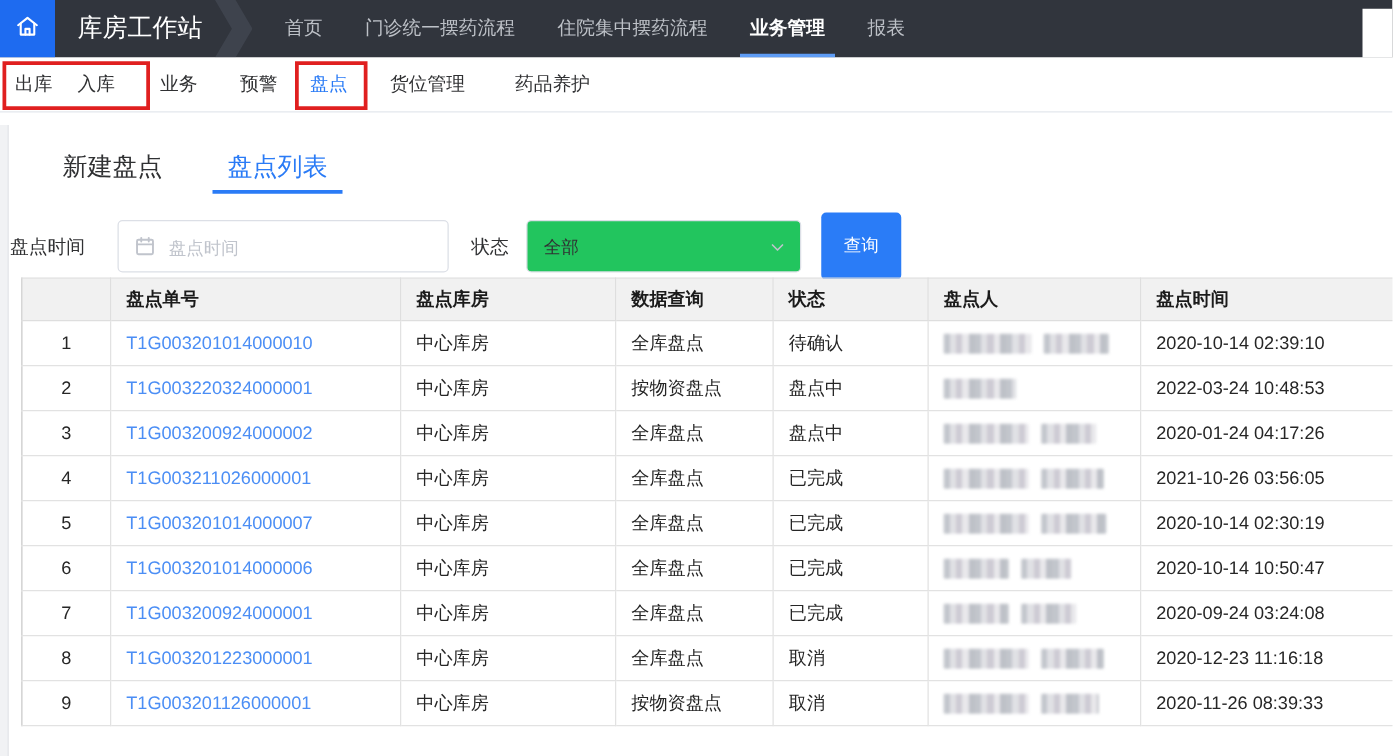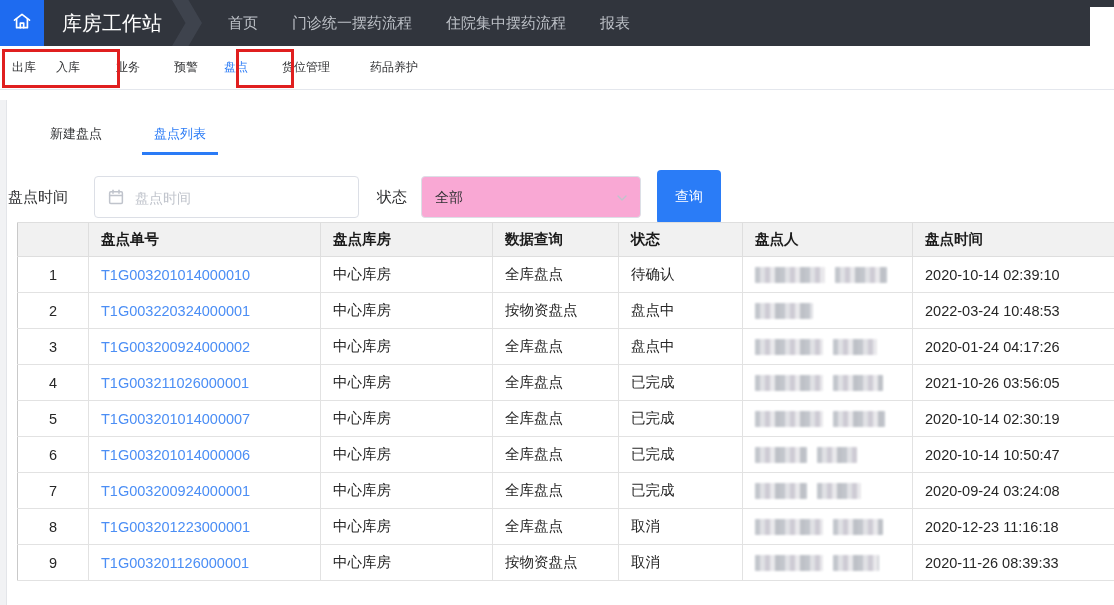--- a/index.html
+++ b/index.html
@@ -15,42 +15,42 @@
   .crumb-arrow{width:30px;height:46px;background:#3e434d;flex:0 0 auto;
     clip-path:polygon(0 0,55% 0,100% 50%,55% 100%,0 100%,45% 50%);}
   .nav-items{display:flex;margin-left:26px;}
   .nav-item{color:#bdc1c7;font-size:15px;line-height:46px;position:relative;margin-right:34px;white-space:nowrap;cursor:pointer;}
   .nav-item.active{color:#ffffff;font-weight:bold;}
   .nav-item.active::after{content:"";position:absolute;left:-8px;right:-8px;bottom:0;height:3px;background:#5e9cf5;}
   .white-box{position:absolute;right:0;top:7px;width:24px;height:39px;background:#ffffff;}
   
   .subnav{position:absolute;top:46px;left:0;width:1114px;height:44px;background:#fff;border-bottom:1px solid #e4e7ed;
     display:flex;align-items:center;padding-left:12px;box-sizing:border-box;}
-  .subnav-item{font-size:12px;color:#303133;white-space:nowrap;cursor:pointer;}
+  .subnav-item{font-size:15px;color:#303133;white-space:nowrap;cursor:pointer;}
   .subnav-item.active{color:#2a7bf6;}
   .ml20{margin-left:20px;} .ml26{margin-left:26px;} .ml34{margin-left:34px;} .ml36{margin-left:36px;} .ml40{margin-left:40px;}
   .red-box{position:absolute;border:3px solid #e01f1f;box-sizing:border-box;background:transparent;}
   .red-box.b1{left:2px;top:49px;width:118px;height:39px;}
   .red-box.b2{left:236px;top:49px;width:58px;height:39px;}
   
   .left-strip{position:absolute;left:0;top:100px;bottom:0;width:6px;background:#f1f2f4;border-right:1px solid #e3e5e9;}
   
   .tabs{position:absolute;top:113px;left:38px;display:flex;height:42px;}
-  .tab{font-size:13px;color:#303133;line-height:42px;padding:0 12px;margin-right:28px;position:relative;cursor:pointer;white-space:nowrap;}
+  .tab{font-size:20px;color:#303133;line-height:42px;padding:0 12px;margin-right:28px;position:relative;cursor:pointer;white-space:nowrap;}
   .tab.active{color:#2a7bf6;}
   .tab.active::after{content:"";position:absolute;left:0;right:0;bottom:0;height:3px;background:#2a7bf6;}
   
   .filters{position:absolute;top:170px;left:8px;display:flex;align-items:center;}
   .f-label{font-size:15px;color:#303133;white-space:nowrap;}
   .date-input{position:relative;margin-left:26px;width:265px;height:42px;border:1px solid #dcdfe6;border-radius:4px;box-sizing:border-box;background:#fff;}
   .date-input input{position:absolute;left:38px;top:0;height:40px;width:215px;border:none;outline:none;font-size:14px;color:#606266;font-family:"Liberation Sans",sans-serif;background:transparent;}
   .date-input input::placeholder{color:#c0c4cc;}
   .cal-icon{position:absolute;left:12px;top:11px;}
   .sel-label{margin-left:18px;}
-  .select{position:relative;margin-left:14px;width:220px;height:42px;border:1px solid #dcdfe6;border-radius:4px;box-sizing:border-box;background:#f9a8d4;cursor:pointer;}
+  .select{position:relative;margin-left:14px;width:220px;height:42px;border:1px solid #dcdfe6;border-radius:4px;box-sizing:border-box;background:#22c55e;cursor:pointer;}
   .select .sel-text{position:absolute;left:13px;top:0;line-height:40px;font-size:14px;color:#303133;}
   .chev{position:absolute;right:10px;top:13px;}
   .query-btn{margin-left:16px;width:64px;height:54px;background:#2a7cf7;color:#fff;border:none;border-radius:4px;font-size:14px;cursor:pointer;font-family:"Liberation Sans",sans-serif;}
   
   .tbl-wrap{position:absolute;top:222px;left:17px;width:1050px;}
   table{border-collapse:collapse;table-layout:fixed;width:1097px;}
   col.c0{width:71px;} col.c1{width:232px;} col.c2{width:172px;} col.c3{width:126px;} col.c4{width:124px;} col.c5{width:170px;} col.c6{width:202px;}
   th{height:33px;background:#f1f1f1;font-size:14.5px;font-weight:bold;color:#1b1b1b;text-align:left;padding:0 0 0 12px;
      border:1px solid #dedede;border-left:none;white-space:nowrap;overflow:hidden;}
   th:first-child{border-left:1px solid #c9c9c9;}
@@ -76,20 +76,21 @@
         <path d="M10 20 V14.5 H14 V20"></path>
       </svg>
     </span>
   </div>
   <div class="brand">库房工作站</div>
   <div class="crumb-arrow"></div>
   <div class="nav-items">
     <div class="nav-item">首页</div>
     <div class="nav-item">门诊统一摆药流程</div>
     <div class="nav-item">住院集中摆药流程</div>
+    <div class="nav-item active">业务管理</div>
     <div class="nav-item">报表</div>
   </div>
   <div class="white-box"></div>
 </div>
 
 <div class="subnav">
   <span class="subnav-item">出库</span>
   <span class="subnav-item ml20">入库</span>
   <span class="subnav-item ml36">业务</span>
   <span class="subnav-item ml34">预警</span>

